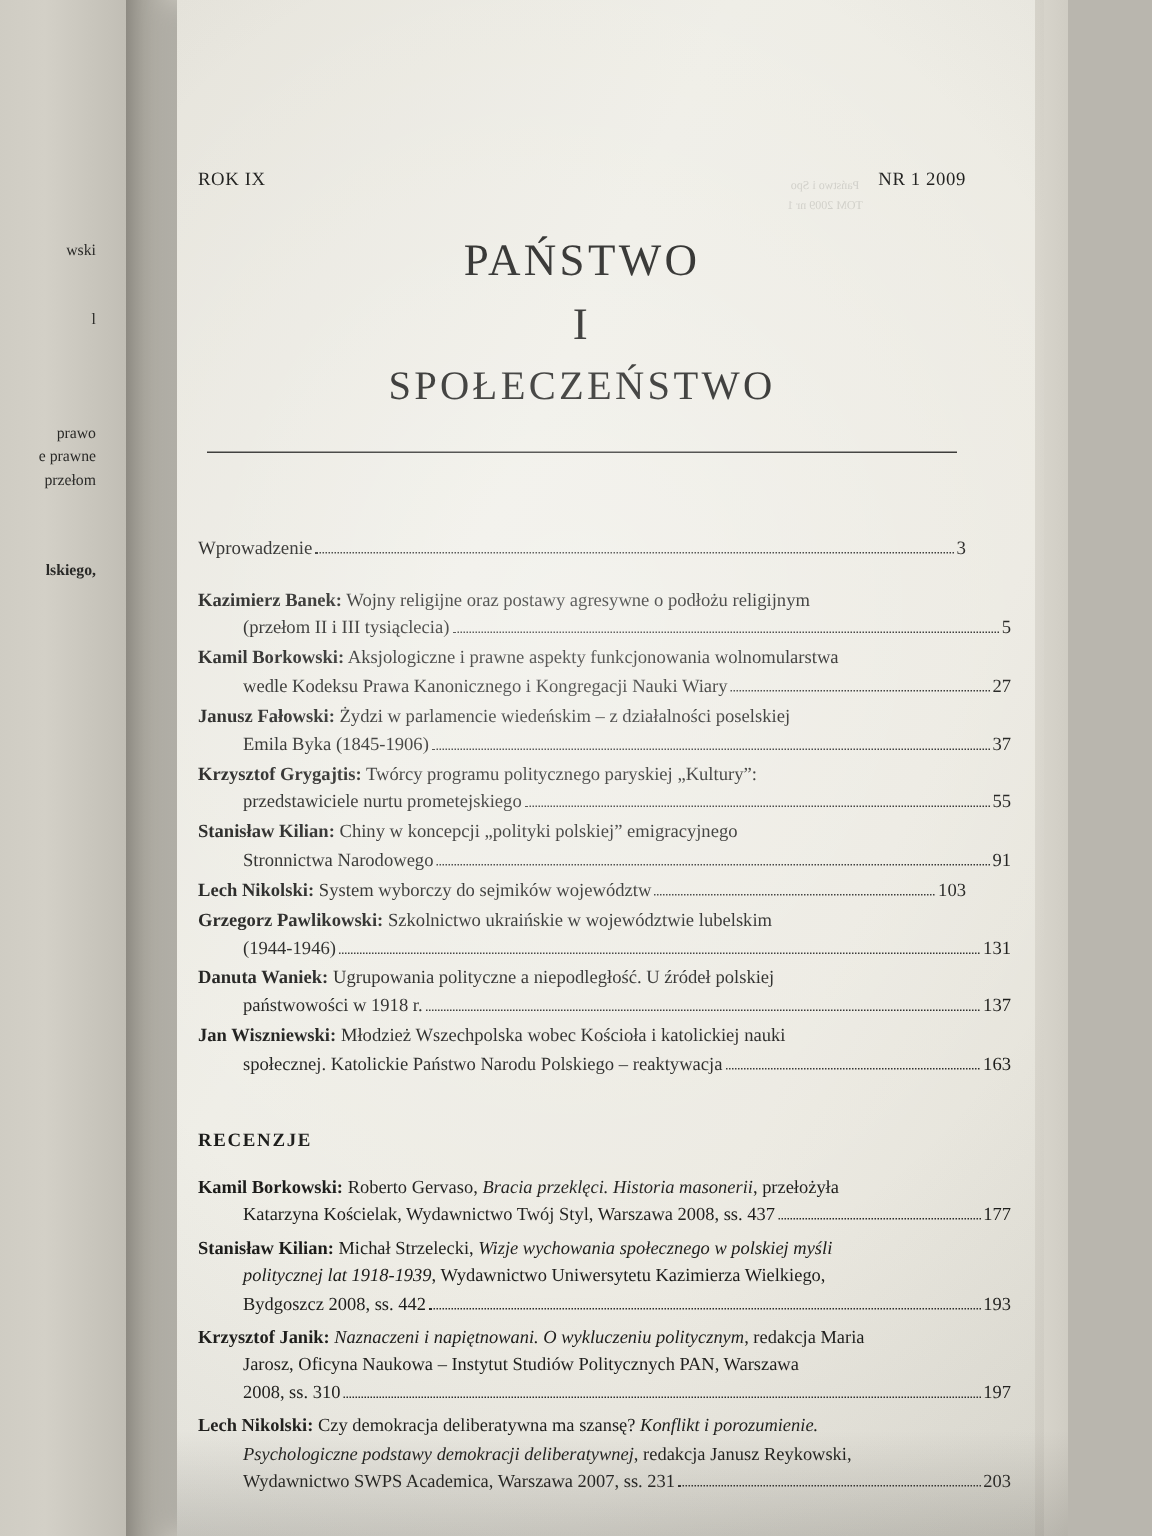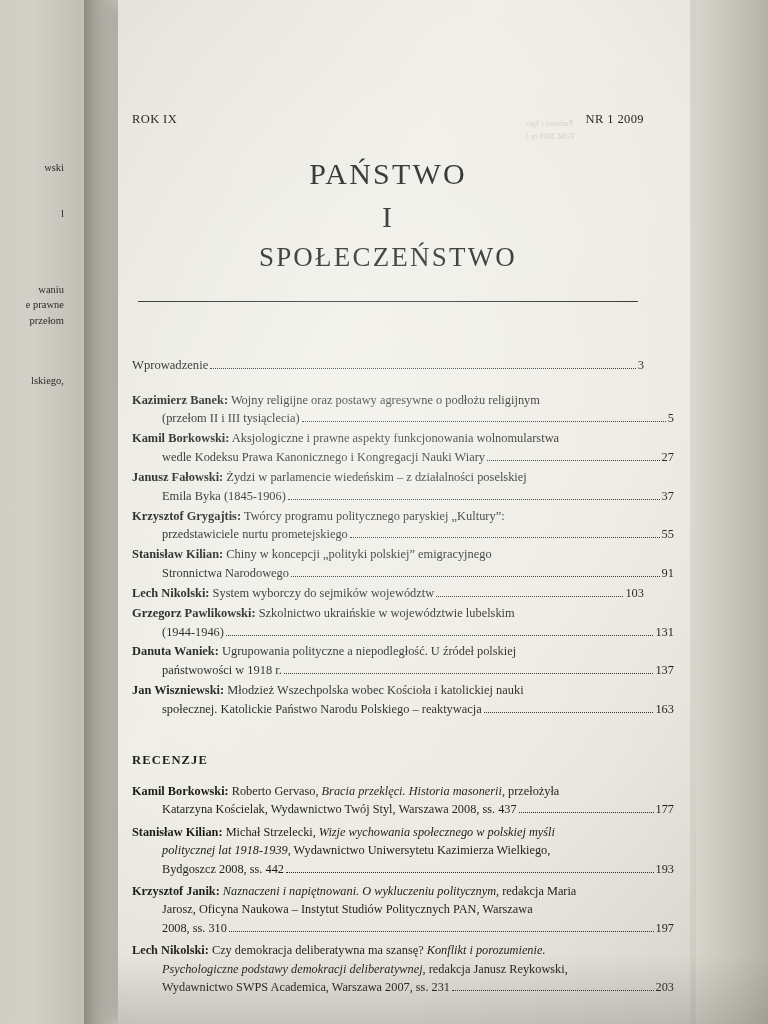--- a/index.html
+++ b/index.html
@@ -10,21 +10,21 @@
   body {
     width: 768px;
     height: 1024px;
     overflow: hidden;
     font-family: "Liberation Serif", serif;
   }
 
   
   .scene {
     position: relative;
-    width: 768px;
+    width: 712px;
     height: 1024px;
     background: #f0abfc;
     overflow: hidden;
   }
 
   
   .bg-left {
     position: absolute;
     left: 0; top: 0;
     width: 24px; height: 1024px;
@@ -192,25 +192,25 @@
   <div class="bg-left"></div>
 
   <div class="page-left"></div>
 
   <div class="page-left-text">
     <div>wski</div>
     <div></div>
     <div style="height:30px"></div>
     <div>l</div>
     <div style="height:60px"></div>
-    <div>waniu</div>
+    <div>prawo</div>
     <div>e prawne</div>
     <div>przełom</div>
     <div style="height:44px"></div>
-    <div style="font-weight:400">lskiego,</div>
+    <div style="font-weight:700">lskiego,</div>
   </div>
 
   <div class="gutter"></div>
 
   <div class="page"></div>
   <div class="page-edge"></div>
 
   <div class="showthrough">
     Państwo i Spo<br>TOM 2009 nr 1
   </div>

